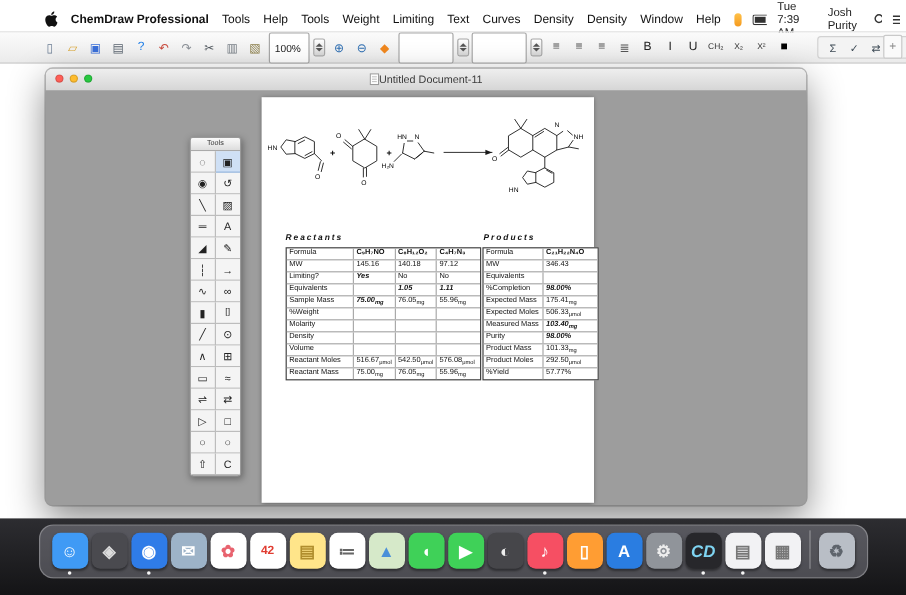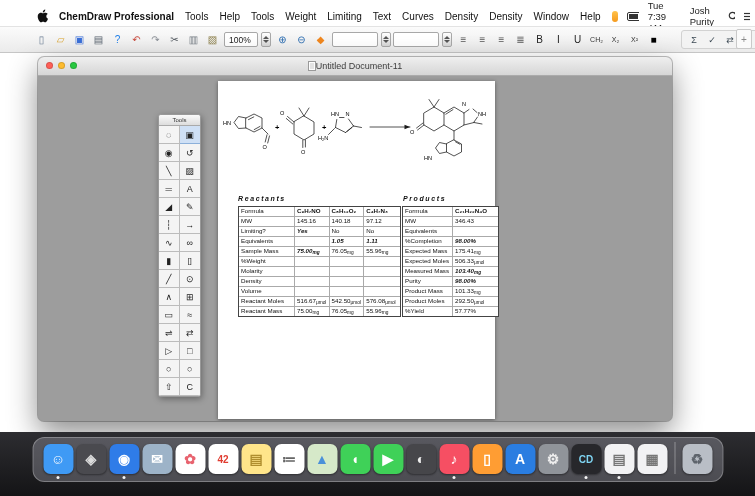--- a/index.html
+++ b/index.html
@@ -17,21 +17,21 @@
 
   
   #toolbar{position:absolute;top:26px;left:0;width:100%;height:27px;
            background:linear-gradient(#fbfbfb,#ebebeb);border-top:1px solid #e3e3e3;
            border-bottom:1px solid #c6c6c6;display:flex;align-items:center;gap:3px;
            padding:0 10px 0 33px;box-sizing:border-box;}
   .tb-group{display:flex;align-items:center;gap:2px;}
   .tb-icon{width:17px;height:17px;display:flex;align-items:center;justify-content:center;
            font-size:10px;border-radius:3px;color:#444;cursor:default;}
   .tb-combo{height:15px;min-width:34px;background:#fff;border:1px solid #a8a8a8;border-radius:2px;
-            display:flex;align-items:center;font-size:8.5px;padding:1px 4px;color:#222;box-sizing:border-box;}
+            display:flex;align-items:center;font-size:8.5px;padding:12px 4px;color:#222;box-sizing:border-box;}
   .stepper{width:10px;height:15px;margin-left:1px;background:linear-gradient(#fff,#d7d7d7);
            border:1px solid #a8a8a8;border-radius:2px;display:flex;flex-direction:column;
            align-items:center;justify-content:center;gap:1px;box-sizing:border-box;}
   .tri-up{width:0;height:0;border-left:3px solid transparent;border-right:3px solid transparent;
           border-bottom:3px solid #555;}
   .tri-down{width:0;height:0;border-left:3px solid transparent;border-right:3px solid transparent;
             border-top:3px solid #555;}
   #toolbar-right{margin-left:16px;display:flex;gap:2px;padding:1px 4px;border:1px solid #d2d2d2;
                  border-radius:3px;background:#f3f3f3;}
   #toolbar-right .tb-icon{width:16px;height:15px;font-size:9px;color:#3d4a55;}
@@ -493,21 +493,21 @@
           <div class="dock-item">
             <div class="dock-tile" style="background: rgb(255, 157, 51); color: rgb(255, 255, 255); font-size: 14px;">▯</div>
           </div>
           <div class="dock-item">
             <div class="dock-tile" style="background: rgb(42, 125, 225); color: rgb(255, 255, 255); font-size: 14px;">A</div>
           </div>
           <div class="dock-item">
             <div class="dock-tile" style="background: rgb(144, 148, 154); color: rgb(238, 238, 238); font-size: 14px;">⚙</div>
           </div>
           <div class="dock-item">
-            <div class="dock-tile" style="background: rgb(39, 39, 43); color: rgb(127, 212, 242); font-size: 10px;">CD</div>
+            <div class="dock-tile" style="background: rgb(39, 39, 43); color: rgb(127, 212, 242); font-size: 14px; font-style: italic;">CD</div>
             <div class="dock-dot"></div>
           </div>
           <div class="dock-item">
             <div class="dock-tile" style="background: rgb(242, 242, 244); color: rgb(119, 119, 119); font-size: 14px;">▤</div>
             <div class="dock-dot"></div>
           </div>
           <div class="dock-item">
             <div class="dock-tile" style="background: rgb(242, 242, 244); color: rgb(119, 119, 119); font-size: 14px;">▦</div>
           </div>
         </span>

